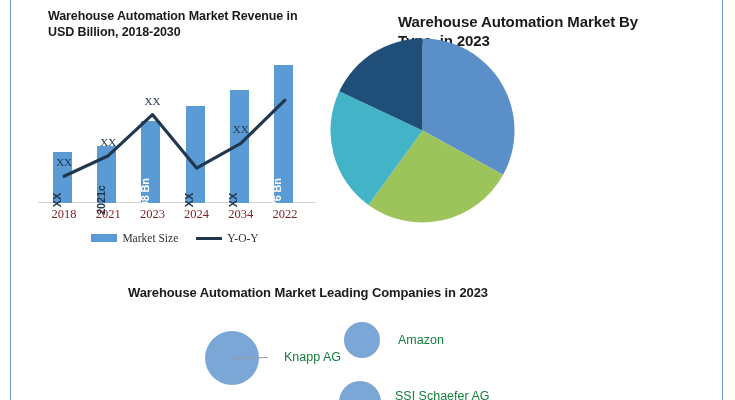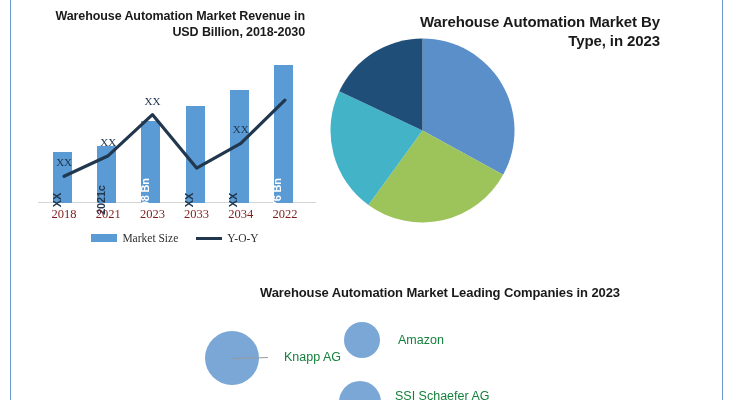--- a/index.html
+++ b/index.html
@@ -21,25 +21,26 @@
     width: 1px;
     height: 400px;
     background: #6e9bd2;
   }
   .edge-left  { left: 10px; }
   .edge-right { left: 722px; }
 
   
   .chart-title {
     position: absolute;
-    text-align: right;
+    text-align: left;
     font-weight: bold;
     color: #1a1a1a;
     line-height: 1.28;
     letter-spacing: -0.1px;
+    margin-left: 8px;
   }
   #bar-title  { left: 40px;  top: 8px;  width: 265px; font-size: 12.5px; }
   #pie-title  { left: 390px; top: 12px; width: 270px; font-size: 15px; }
   #bubble-title {
     left: 120px; top: 285px; width: 500px; font-size: 13px;
   }
 
   
   #bar-chart {
     position: absolute;
@@ -258,21 +259,21 @@
           </div>
         </div>
       <svg id="yoy-svg" viewBox="0 0 265 148" preserveAspectRatio="none">
         <polyline id="yoy-path" fill="none" stroke="#21374e" stroke-width="3.2" stroke-linejoin="round" stroke-linecap="round" points="22.1,121.3 66.3,100.7 110.4,59.6 154.6,113.1 198.8,88.4 242.9,45.2"></polyline>
       </svg>
     </div>
     <div id="xticks-host">
         <div class="x-tick" style="left: 12px; width: 44.1667px;">2018</div>
         <div class="x-tick" style="left: 56.1667px; width: 44.1667px;">2021</div>
         <div class="x-tick" style="left: 100.333px; width: 44.1667px;">2023</div>
-        <div class="x-tick" style="left: 144.5px; width: 44.1667px;">2033</div>
+        <div class="x-tick" style="left: 144.5px; width: 44.1667px;">2024</div>
         <div class="x-tick" style="left: 188.667px; width: 44.1667px;">2034</div>
         <div class="x-tick" style="left: 232.833px; width: 44.1667px;">2022</div>
       </div>
   </div>
 
   <div id="bar-legend">
     <div class="legend-entry">
       <span class="swatch-bar"></span>
       <span>Market Size</span>
     </div>

